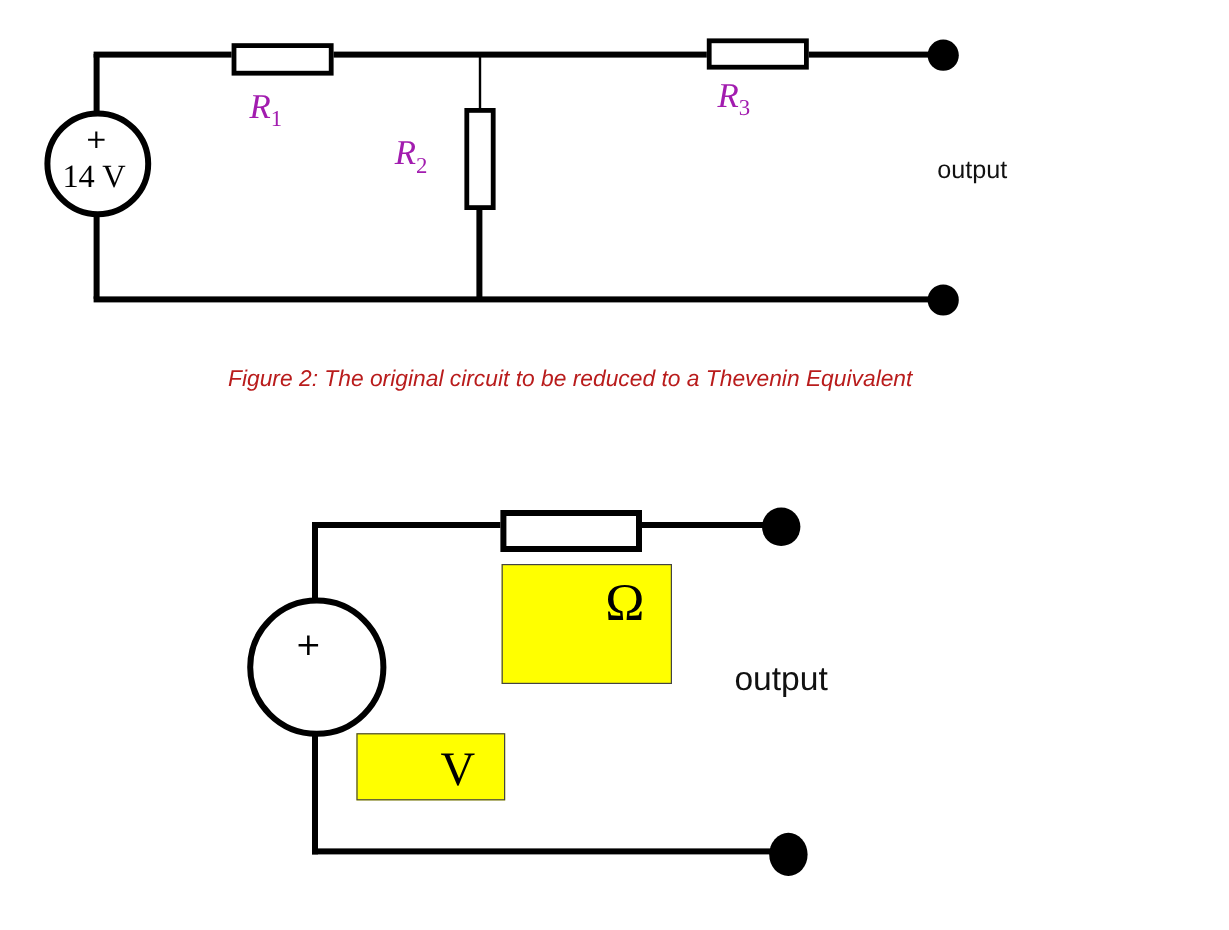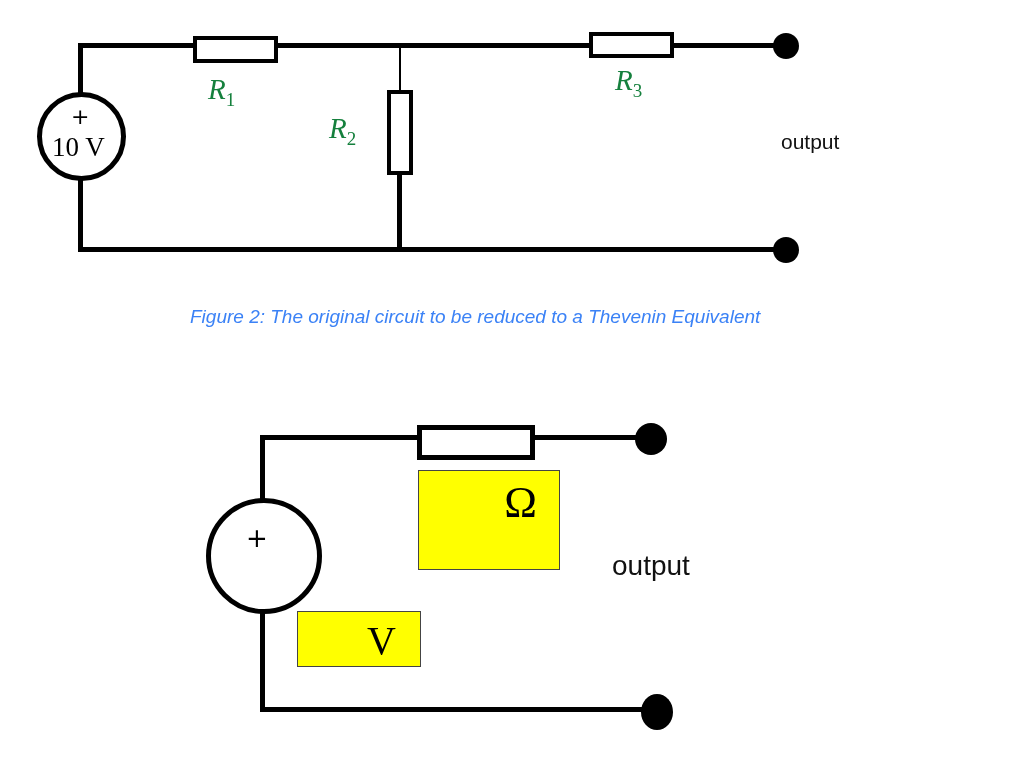--- a/index.html
+++ b/index.html
@@ -17,21 +17,21 @@
     box-sizing:border-box;
   }
   .plus {
     position:absolute; color:#000; font-family:"DejaVu Sans", sans-serif;
     font-size:22px; font-weight:400; line-height:1;
   }
   .serif-label {
     position:absolute; color:#000; font-family:"Liberation Serif", serif; line-height:1;
   }
   .rlabel {
-    position:absolute; color:#15803d; font-family:"Liberation Serif", serif;
+    position:absolute; color:#a21caf; font-family:"Liberation Serif", serif;
     font-style:italic; font-size:29px; line-height:1;
   }
   .rsub {
     font-style:normal; font-size:19px; vertical-align:-7px; letter-spacing:0;
   }
   .output-label-sm {
     position:absolute; color:#111; font-size:21px; line-height:1;
   }
   .output-label-lg {
     position:absolute; color:#111; font-size:28px; line-height:1;
@@ -55,39 +55,39 @@
   <div>
 
     <div class="wire" style="left:78px; top:43px; width:708px; height:5px;"></div>
     <div class="wire" style="left:78px; top:247px; width:708px; height:5px;"></div>
 
     <div class="wire" style="left:78px; top:45px; width:5px; height:49px;"></div>
     <div class="wire" style="left:78px; top:179px; width:5px; height:70px;"></div>
 
     <div class="source-circle" style="left:37px; top:92px; width:89px; height:89px;"></div>
     <div class="plus" style="left:71px; top:106px;">+</div>
-    <div class="serif-label" style="left:52px; top:134px; font-size:27px;">10 V</div>
+    <div class="serif-label" style="left:52px; top:134px; font-size:27px;">14 V</div>
 
     <div class="resistor" style="left:193px; top:36px; width:85px; height:27px;"></div>
     <div class="rlabel" style="left:208px; top:75px;"><span>R</span><span class="rsub">1</span></div>
 
     <div class="wire" style="left:399px; top:45px; width:2px; height:46px;"></div>
     <div class="resistor" style="left:387px; top:90px; width:26px; height:85px;"></div>
     <div class="wire" style="left:397px; top:175px; width:5px; height:74px;"></div>
     <div class="rlabel" style="left:329px; top:114px;"><span>R</span><span class="rsub">2</span></div>
 
     <div class="resistor" style="left:589px; top:32px; width:85px; height:26px;"></div>
-    <div class="rlabel" style="left:615px; top:66px;"><span>R</span><span class="rsub">3</span></div>
+    <div class="rlabel" style="left:598px; top:66px;"><span>R</span><span class="rsub">3</span></div>
 
     <div class="dot" style="left:773px; top:33px; width:26px; height:26px;"></div>
     <div class="dot" style="left:773px; top:237px; width:26px; height:26px;"></div>
     <div class="output-label-sm" style="left:781px; top:131px;">output</div>
   </div>
 
-  <div class="caption" style="color: #3b82f6;">Figure 2: The original circuit to be reduced to a Thevenin Equivalent</div>
+  <div class="caption" style="color: #b91c1c;">Figure 2: The original circuit to be reduced to a Thevenin Equivalent</div>
 
   <div>
 
     <div class="wire" style="left:260px; top:435px; width:391px; height:5px;"></div>
     <div class="wire" style="left:260px; top:435px; width:5px; height:65px;"></div>
     <div class="wire" style="left:260px; top:611px; width:5px; height:101px;"></div>
     <div class="wire" style="left:260px; top:707px; width:397px; height:5px;"></div>
 
     <div class="resistor" style="left:417px; top:425px; width:118px; height:35px; border-width:5px;"></div>
 

